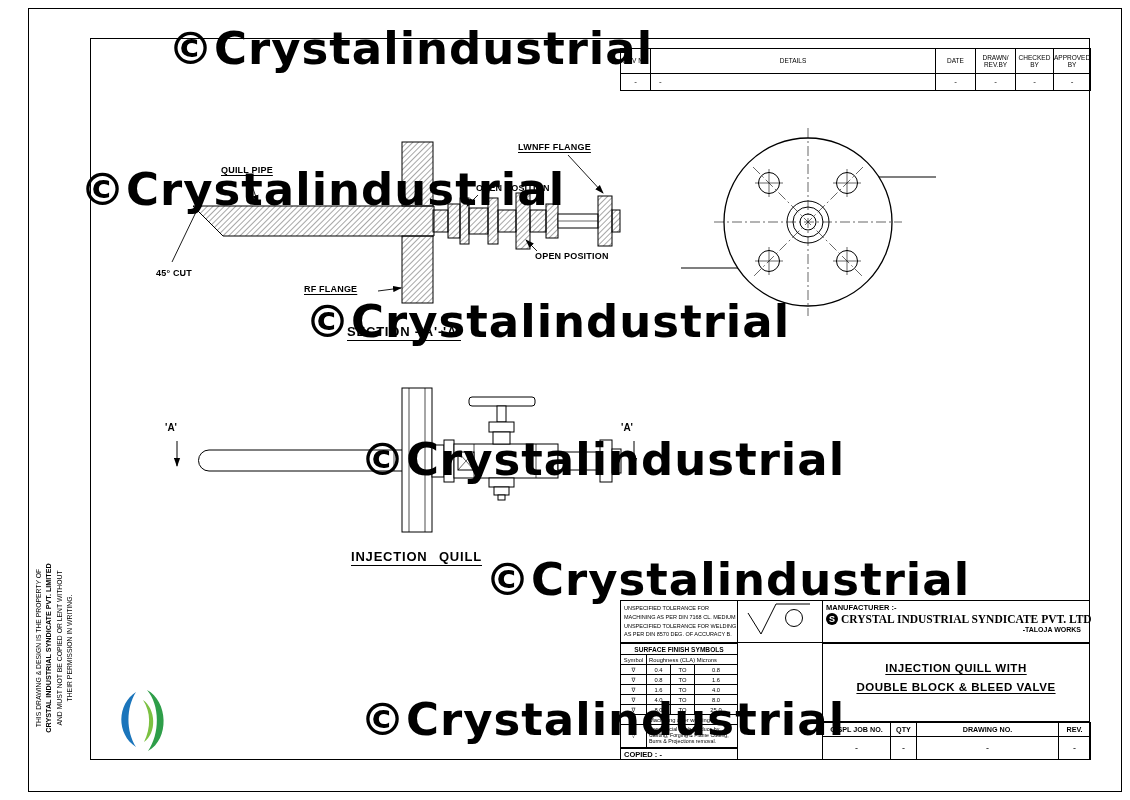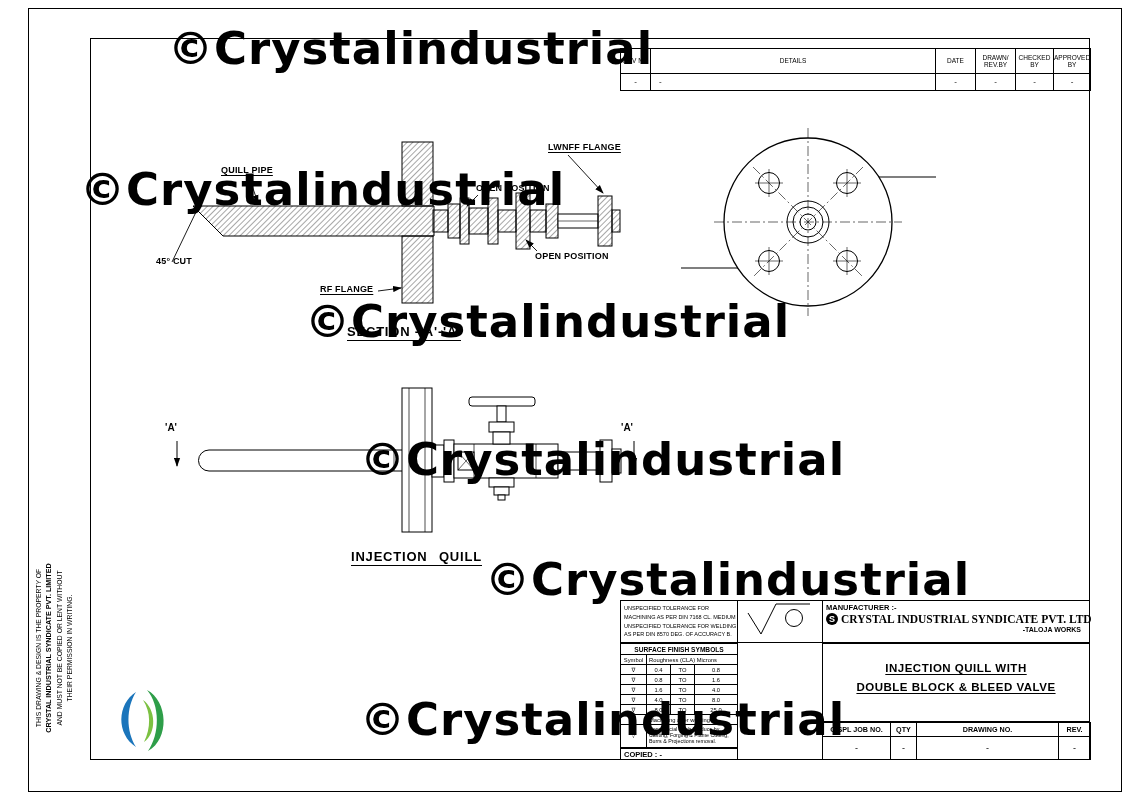--- a/index.html
+++ b/index.html
@@ -231,25 +231,25 @@
     </g>
 
     <g stroke="none">
       <path d="M136,692 C117,704 116,734 136,747 C126,731 126,708 136,692 Z" fill="#1b75bb"></path>
       <path d="M147,690 C168,701 170,739 148,751 C160,734 160,705 147,690 Z" fill="#2e9e49"></path>
       <path d="M143,700 C156,709 157,733 144,742 C151,728 151,712 143,700 Z" fill="#7cc142"></path>
     </g>
   </svg>
 
   <div class="dlab u" style="left:221px;top:165px;">QUILL PIPE</div>
-  <div class="dlab u" style="left:548px;top:142px;">LWNFF FLANGE</div>
+  <div class="dlab u" style="left:518px;top:142px;">LWNFF FLANGE</div>
   <div class="dlab" style="left:476px;top:183px;">OPEN POSITION</div>
   <div class="dlab" style="left:535px;top:251px;">OPEN POSITION</div>
-  <div class="dlab" style="left:156px;top:256px;text-align:right;">45° CUT</div>
-  <div class="dlab u" style="left:320px;top:284px;">RF FLANGE</div>
+  <div class="dlab" style="left:156px;top:268px;text-align:right;">45° CUT</div>
+  <div class="dlab u" style="left:304px;top:284px;">RF FLANGE</div>
   <div class="cap" style="left:347px;top:324px;">SECTION -'A'-'A'</div>
 
   <div class="amark" style="left:165px;top:422px;">'A'</div>
   <div class="amark" style="left:621px;top:422px;">'A'</div>
   <div class="cap" style="left:351px;top:549px;word-spacing:7px;">INJECTION QUILL</div>
 
   <div class="box tol-box">
     <div>UNSPECIFIED TOLERANCE FOR</div>
     <div>MACHINING AS PER DIN 7168 CL. MEDIUM</div>
     <div>UNSPECIFIED TOLERANCE FOR WELDING</div>

